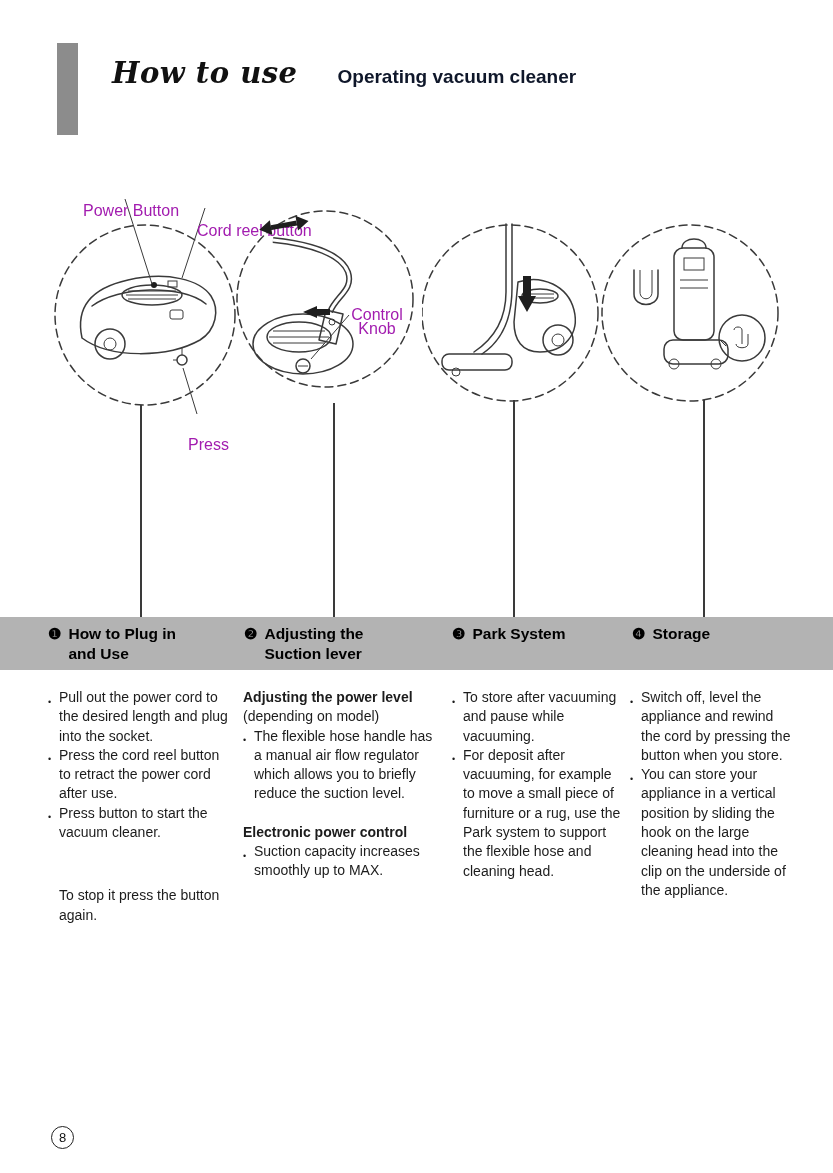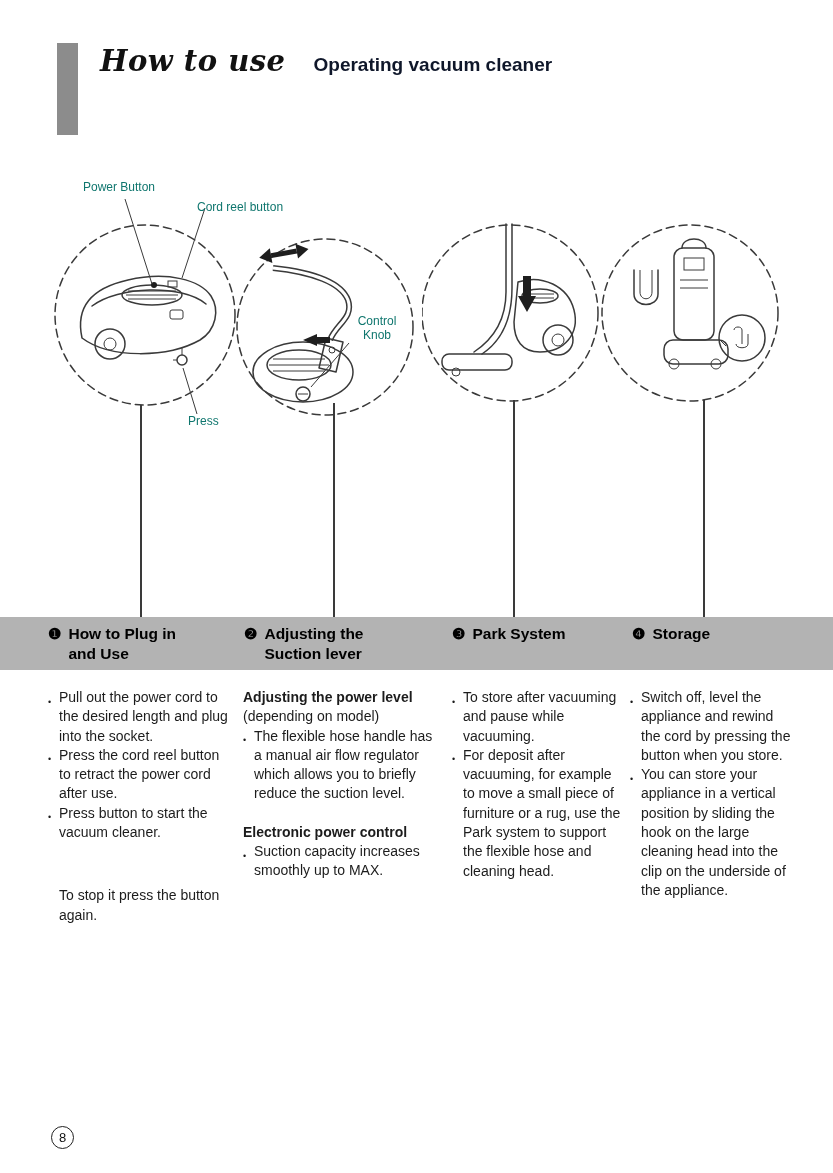--- a/index.html
+++ b/index.html
@@ -2,26 +2,26 @@
 <html><head>
 <meta charset="utf-8">
 <style>
   * { box-sizing: border-box; }
   html, body { margin: 0; padding: 0; }
   body { background: #ffffff; font-family: "Liberation Sans", sans-serif; }
   .page { position: relative; width: 833px; height: 1173px; background: #fff; color: #1c1c1c; overflow: hidden; }
 
   .accent-bar { position: absolute; left: 57px; top: 43px; width: 21px; height: 92px; background: #8c8c8c; }
   .header-row { position: absolute; left: 96px; top: 40px; display: flex; align-items: baseline; gap: 12px; }
-  .title { margin: 4px; font-family: "DejaVu Serif", serif; font-style: italic; font-weight: 700; font-size: 29px; letter-spacing: 0.5px; color: #111; }
+  .title { margin: 16px; font-family: "DejaVu Serif", serif; font-style: italic; font-weight: 700; font-size: 29px; letter-spacing: 0.5px; color: #111; }
   .subtitle { margin: 12px; font-size: 19px; font-weight: 700; color: #0f172a; }
 
   .figure { position: absolute; }
   .figure svg { display: block; }
-  .fig-label { position: absolute; font-size: 12px; color: #0f766e; white-space: nowrap; }
+  .fig-label { position: absolute; font-size: 16px; color: #a21caf; white-space: nowrap; margin-top: 22px; }
   .fig-label.wrap { white-space: normal; text-align: center; line-height: 14px; }
 
   .vline { position: absolute; width: 1.5px; background: #3a3a3a; }
 
   .band { position: absolute; left: 0; top: 617px; width: 833px; height: 53px; background: #b3b3b3; }
   .band-sec { position: absolute; top: 7px; display: flex; gap: 7px; font-weight: 700; font-size: 15.5px; line-height: 20px; color: #000; }
   .band-num { font-size: 15px; }
 
   .col { position: absolute; top: 688px; font-size: 14px; line-height: 19.3px; color: #1c1c1c; }
   .li { position: relative; padding-left: 11px; }
@@ -66,21 +66,21 @@
       <path class="thin" d="M152,183 L152,176 M147,188 L143,188"></path>
       <line class="thin" x1="95" y1="27" x2="122" y2="112"></line>
       <line class="thin" x1="175" y1="36" x2="152" y2="106"></line>
       <line class="thin" x1="167" y1="242" x2="153" y2="196"></line>
     </svg>
     <div class="fig-label" style="left:53px; top:8px;">Power Button</div>
     <div class="fig-label" style="left:167px; top:28px;">Cord reel button</div>
     <div class="fig-label" style="left:158px; top:242px;">Press</div>
   </div>
 
-  <div class="figure" style="left:233px; top:236px; width:200px; height:186px;">
+  <div class="figure" style="left:233px; top:208px; width:200px; height:186px;">
     <svg width="200" height="186" viewBox="0 0 200 186">
       <circle cx="92" cy="91" r="88" class="stroke" stroke-dasharray="8 5"></circle>
       <g transform="rotate(-10 50 18)">
         <rect x="38" y="15" width="26" height="5" class="fillDark"></rect>
         <polygon points="38,10 38,25 26,17.5" class="fillDark"></polygon>
         <polygon points="64,10 64,25 76,17.5" class="fillDark"></polygon>
       </g>
       <path d="M40,32 C78,36 108,46 115,64 C121,82 103,88 97,104" stroke="#3a3a3a" stroke-width="6" fill="none"></path>
       <path d="M40,32 C78,36 108,46 115,64 C121,82 103,88 97,104" stroke="#ffffff" stroke-width="3" fill="none"></path>
       <path d="M93,102 L110,106 L103,136 L86,132 Z" fill="#ffffff" class="stroke"></path>

